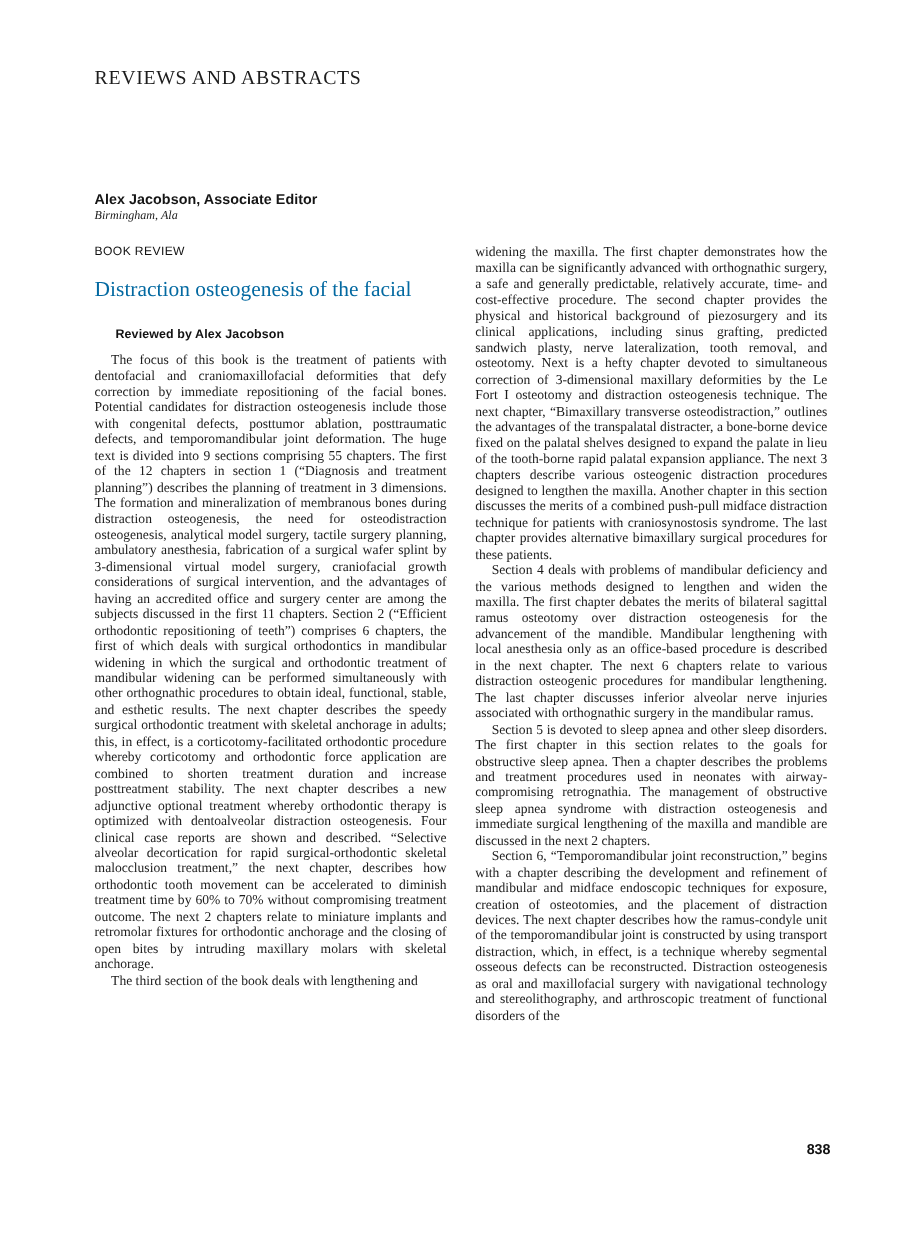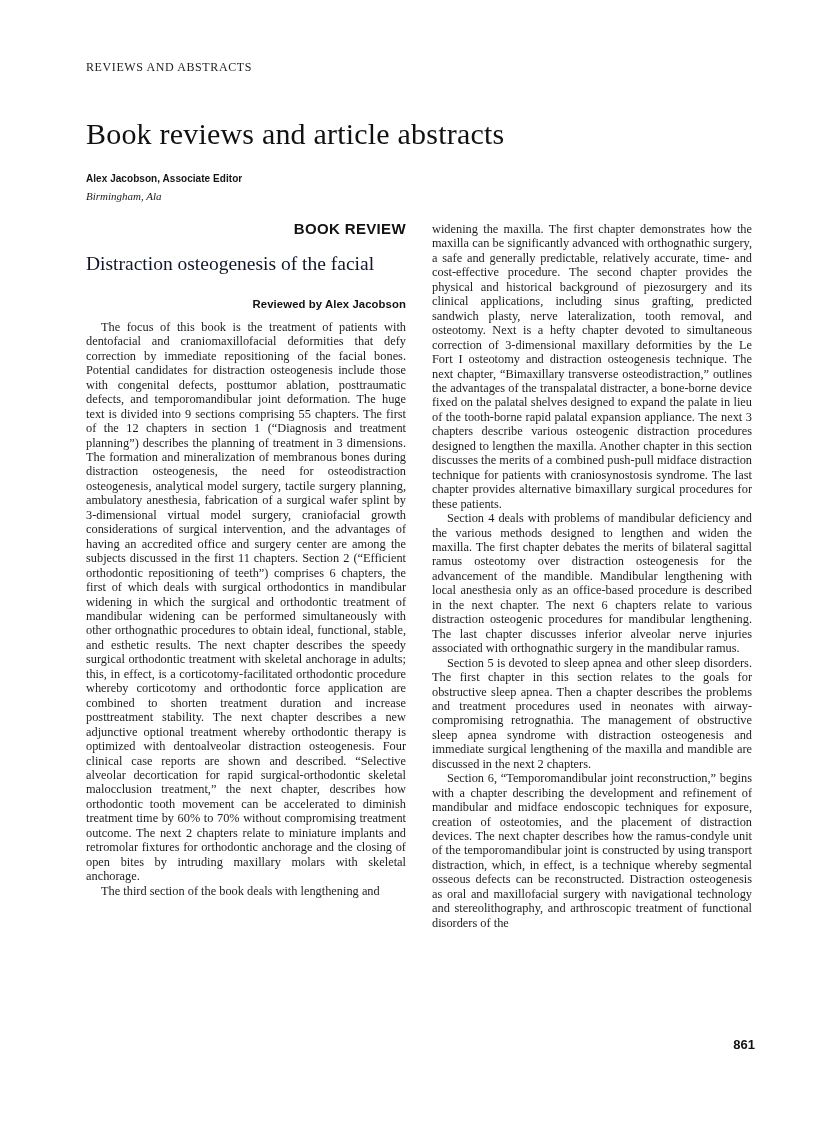--- a/index.html
+++ b/index.html
@@ -23,21 +23,21 @@
     height: 1122px;
     overflow: hidden;
   }
 
   
   .running-head {
     position: absolute;
     left: 86px;
     top: 60px;
     font-family: "Liberation Serif", "DejaVu Serif", serif;
-    font-size: 12px;
+    font-size: 18px;
     letter-spacing: 0.6px;
     color: #1d1d1d;
     white-space: nowrap;
   }
 
   
   .article-title {
     position: absolute;
     left: 86px;
     top: 117px;
@@ -49,21 +49,21 @@
     white-space: nowrap;
     margin: 0;
   }
 
   
   .byline {
     position: absolute;
     left: 86px;
     top: 173px;
     font-family: "Liberation Sans", "DejaVu Sans", sans-serif;
-    font-size: 10px;
+    font-size: 13px;
     font-weight: bold;
     color: #151515;
     white-space: nowrap;
     letter-spacing: 0.05px;
   }
   .byline-place {
     position: absolute;
     left: 86px;
     top: 190px;
     font-family: "Liberation Serif", "DejaVu Serif", serif;
@@ -83,34 +83,34 @@
     text-align: justify;
     text-justify: inter-word;
     color: #1c1c1c;
     hyphens: manual;
   }
   .col.left  { left: 86px; }
   .col.right { left: 432px; height: 810px; overflow: hidden; }
 
   .section-label {
     font-family: "Liberation Sans", "DejaVu Sans", sans-serif;
-    font-size: 15px;
-    font-weight: bold;
+    font-size: 11px;
+    font-weight: normal;
     letter-spacing: 0.35px;
     color: #121212;
     margin: 0 0 16px 0;
-    text-align: right;
+    text-align: left;
   }
 
   .book-title {
     font-family: "Liberation Serif", "DejaVu Serif", serif;
     font-size: 19.5px;
     font-weight: normal;
     line-height: 23px;
-    color: #0f172a;
+    color: #0369a1;
     margin: 0 0 3px 0;
     text-align: justify;
     text-justify: inter-word;
   }
   .book-title .ln2 { text-align: left; display: block; }
 
   .book-meta {
     font-family: "Liberation Serif", "DejaVu Serif", serif;
     font-style: italic;
     font-size: 12.2px;
@@ -125,21 +125,21 @@
     text-decoration: none;
     font-style: italic;
   }
 
   .reviewed-by {
     font-family: "Liberation Sans", "DejaVu Sans", sans-serif;
     font-size: 11.3px;
     font-weight: bold;
     color: #121212;
     margin: 22px 0 8px 0;
-    text-align: right;
+    text-align: left;
     letter-spacing: 0.1px;
     padding-left: 19px;
   }
 
   p.body {
     margin: 0;
     text-indent: 15px;
     text-align: justify;
     text-justify: inter-word;
   }
@@ -157,21 +157,20 @@
     color: #111111;
   }
 </style>
 </head>
 <body>
 
 <div class="page">
 
   <div class="running-head">REVIEWS AND ABSTRACTS</div>
 
-  <h1 class="article-title">Book reviews and article abstracts</h1>
 
   <div class="byline">Alex Jacobson, Associate Editor</div>
   <div class="byline-place">Birmingham, Ala</div>
 
   <div class="col left">
 
     <div class="section-label">BOOK REVIEW</div>
 
     <h2 class="book-title">
       <span>Distraction osteogenesis of the facial</span>
@@ -185,15 +184,15 @@
     <p class="body">The third section of the book deals with lengthening and</p>
   </div>
 
   <div class="col right">
     <p class="body noindent">widening the maxilla. The first chapter demonstrates how the maxilla can be significantly advanced with orthognathic surgery, a safe and generally predictable, relatively accurate, time- and cost-effective procedure. The second chapter provides the physical and historical background of piezosurgery and its clinical applications, including sinus grafting, predicted sandwich plasty, nerve lateralization, tooth removal, and osteotomy. Next is a hefty chapter devoted to simultaneous correction of 3-dimensional maxillary deformities by the Le Fort I osteotomy and distraction osteogenesis technique. The next chapter, “Bimaxillary transverse osteodistraction,” outlines the advantages of the transpalatal distracter, a bone-borne device fixed on the palatal shelves designed to expand the palate in lieu of the tooth-borne rapid palatal expansion appliance. The next 3 chapters describe various osteogenic distraction procedures designed to lengthen the maxilla. Another chapter in this section discusses the merits of a combined push-pull midface distraction technique for patients with craniosynostosis syndrome. The last chapter provides alternative bimaxillary surgical procedures for these patients.</p>
     <p class="body">Section 4 deals with problems of mandibular deficiency and the various methods designed to lengthen and widen the maxilla. The first chapter debates the merits of bilateral sagittal ramus osteotomy over distraction osteogenesis for the advancement of the mandible. Mandibular lengthening with local anesthesia only as an office-based procedure is described in the next chapter. The next 6 chapters relate to various distraction osteogenic procedures for mandibular lengthening. The last chapter discusses inferior alveolar nerve injuries associated with orthognathic surgery in the mandibular ramus.</p>
     <p class="body">Section 5 is devoted to sleep apnea and other sleep disorders. The first chapter in this section relates to the goals for obstructive sleep apnea. Then a chapter describes the problems and treatment procedures used in neonates with airway-compromising retrognathia. The management of obstructive sleep apnea syndrome with distraction osteogenesis and immediate surgical lengthening of the maxilla and mandible are discussed in the next 2 chapters.</p>
     <p class="body">Section 6, “Temporomandibular joint reconstruction,” begins with a chapter describing the development and refinement of mandibular and midface endoscopic techniques for exposure, creation of osteotomies, and the placement of distraction devices. The next chapter describes how the ramus-condyle unit of the temporomandibular joint is constructed by using transport distraction, which, in effect, is a technique whereby segmental osseous defects can be reconstructed. Distraction osteogenesis as oral and maxillofacial surgery with navigational technology and stereolithography, and arthroscopic treatment of functional disorders of the</p>
   </div>
 
-  <div class="folio">861</div>
+  <div class="folio">838</div>
 
 </div>
 
 </body></html>

